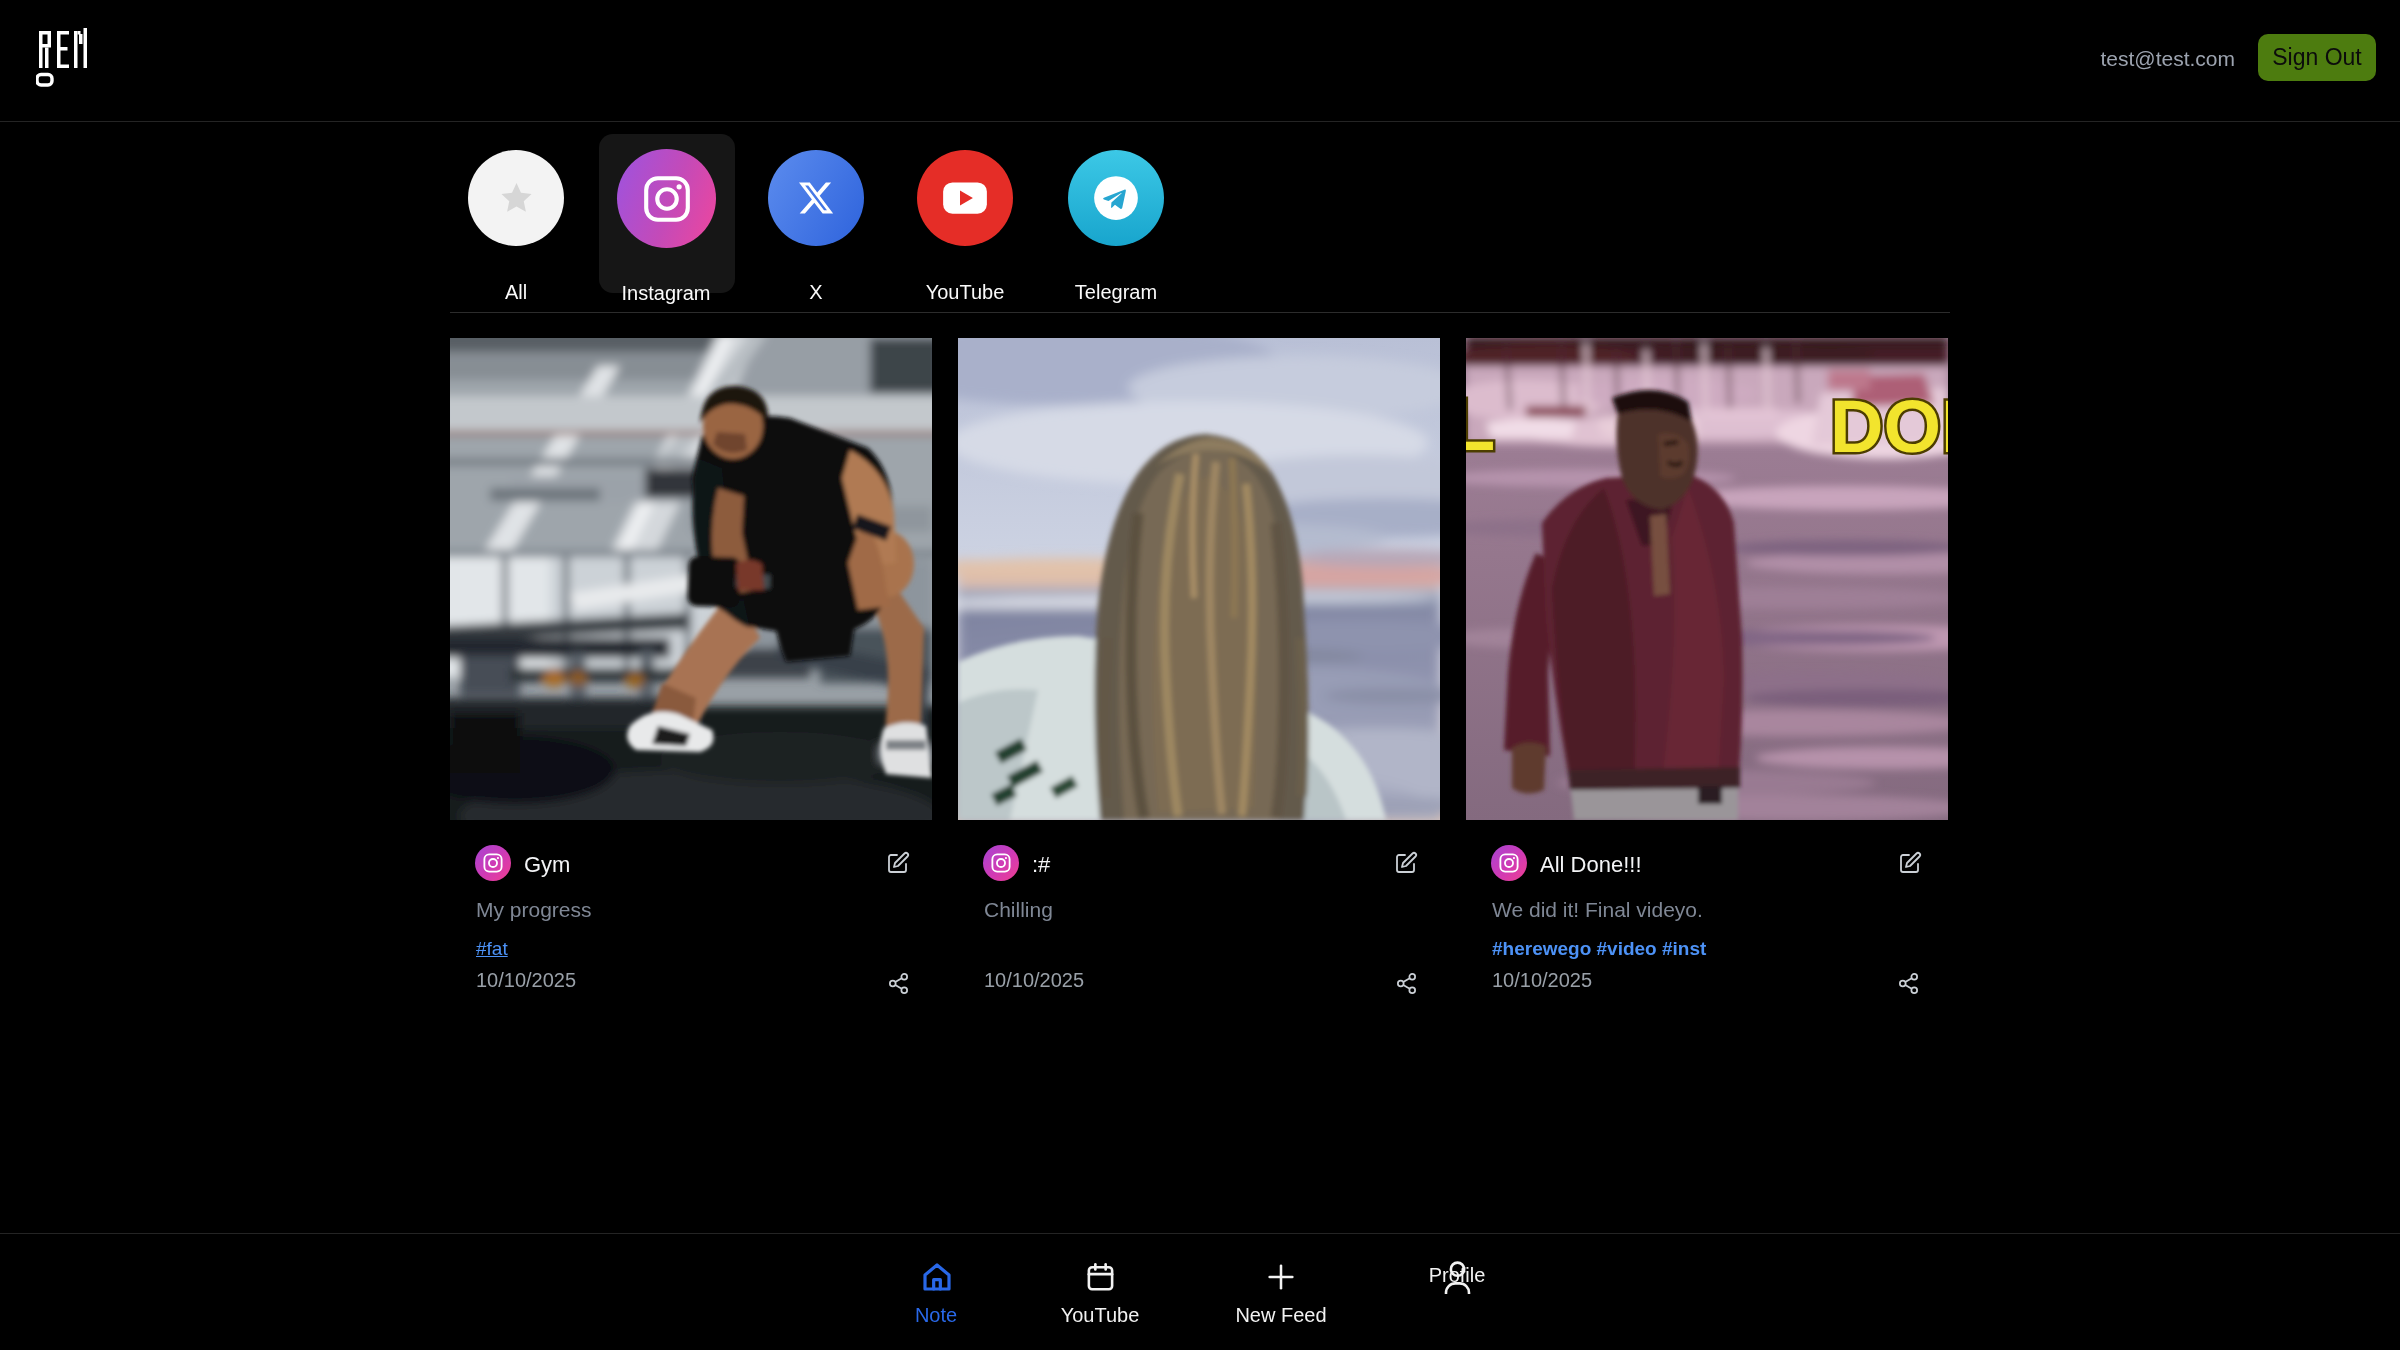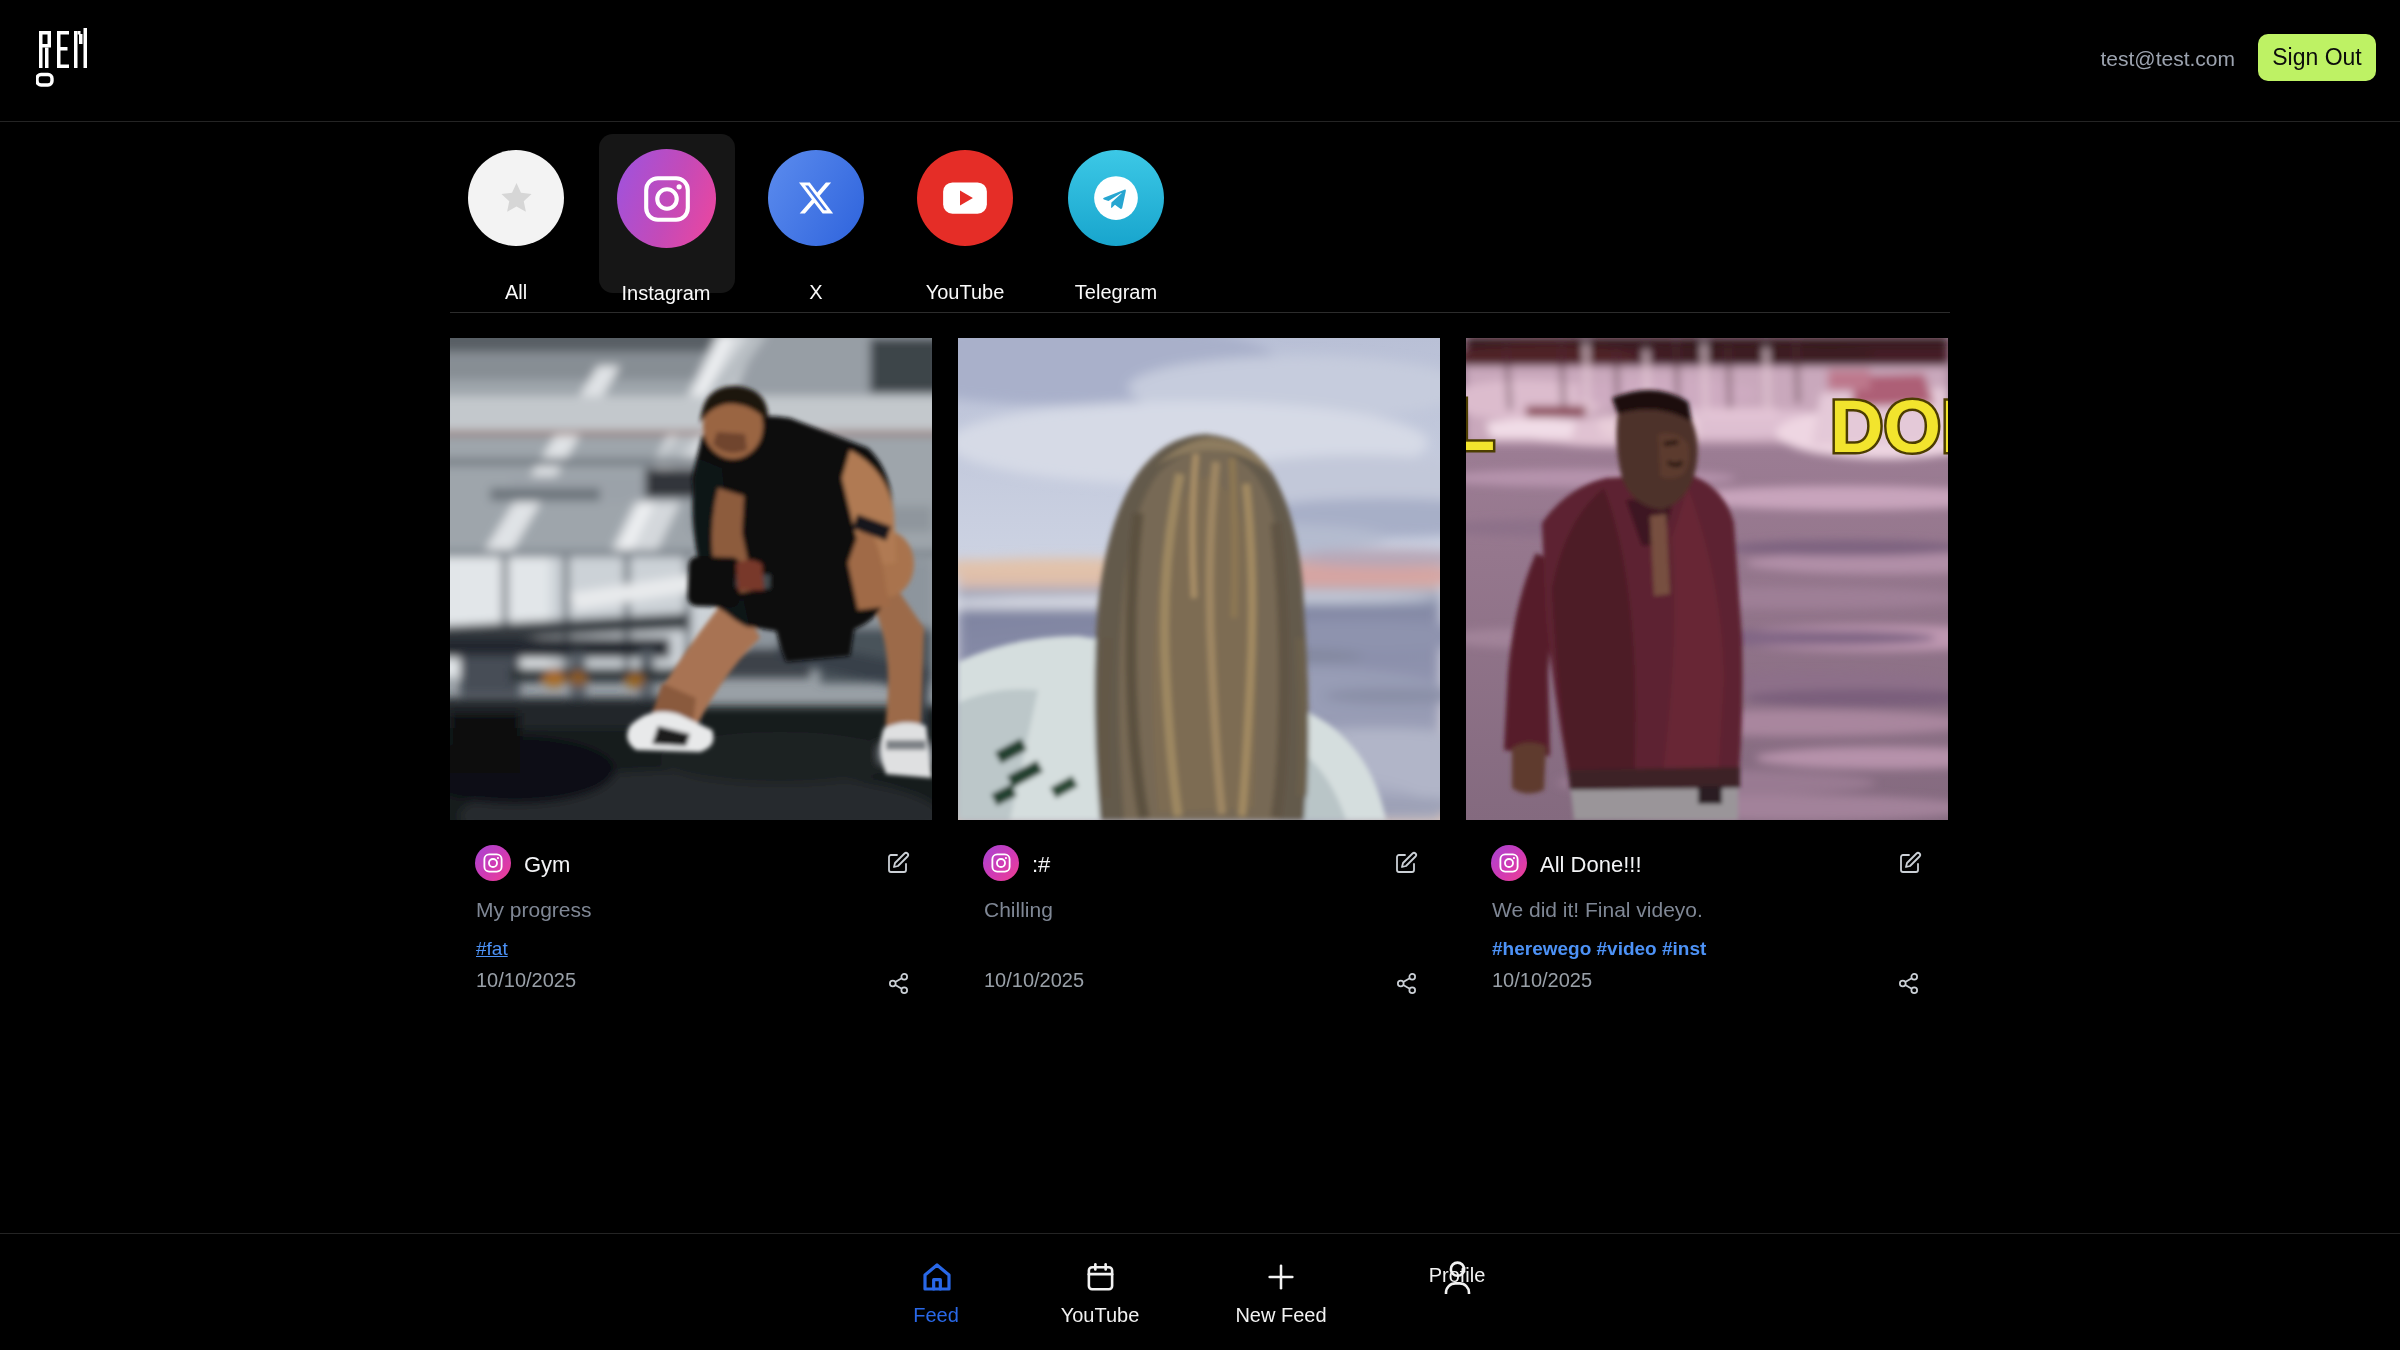--- a/index.html
+++ b/index.html
@@ -42,21 +42,21 @@
 
       <rect x="38" y="3" width="3.5" height="37"></rect>
       <rect x="47.5" y="0" width="3.5" height="40"></rect>
       <rect x="41.5" y="3" width="3" height="3.5"></rect>
       <rect x="43" y="6" width="3.5" height="10"></rect>
 
       <rect x="1" y="46.5" width="15" height="10.5" rx="4" fill="none" stroke="#fff" stroke-width="3.4"></rect>
     </g>
   </svg>
   <div class="abs" style="left:1935px; top:47px; width:300px; text-align:right; color:#9ca3af; font-size:21px;">test@test.com</div>
-  <div class="abs" style="left:2258px; top:34px; width:118px; height:47px; background:#bef264;
+  <div class="abs" style="left:2258px; top:34px; width:118px; height:47px; background:#4d7c0f;
        border-radius:10px; color:#0c0c0c; font-size:23px; font-weight:500;
        display:flex; align-items:center; justify-content:center;">Sign Out</div>
 
   <div class="abs" style="left:599px; top:134px; width:136px; height:159px; background:#161616; border-radius:14px;"></div>
 
   <div class="circle" style="left:468px; top:150px; background:#f3f3f3;">
     <svg width="37" height="37" viewBox="0 0 24 24" fill="#d6d6d6">
       <path d="M12 2l2.9 6.3 6.9.8-5.1 4.7 1.4 6.8L12 17.2 5.9 20.6l1.4-6.8L2.2 9.1l6.9-.8z"></path>
     </svg>
   </div>
@@ -431,21 +431,21 @@
     <line x1="8.6" y1="10.5" x2="15.4" y2="6.5"></line>
       <line x1="8.6" y1="13.5" x2="15.4" y2="17.5"></line>
   </svg>
 
   <div class="hdiv" style="left:0; top:1233px; width:2400px; background:#242424;"></div>
 
   <svg class="abs" style="left:921px; top:1260px;" width="32" height="34" viewBox="0 0 24 24" fill="none" stroke="#2968e8" stroke-width="2.4" stroke-linecap="round" stroke-linejoin="round">
     <path d="M3 10.5L12 3l9 7.5V21H3z"></path>
     <path d="M9.5 21v-7h5v7"></path>
   </svg>
-  <div class="navlabel" style="left:856px; top:1304px; color:#2968e8;">Feed</div>
+  <div class="navlabel" style="left:856px; top:1304px; color:#2968e8;">Note</div>
 
   <svg class="abs" style="left:1085px; top:1260px;" width="31" height="34" viewBox="0 0 24 24" fill="none" stroke="#f2f2f2" stroke-width="2" stroke-linecap="round" stroke-linejoin="round">
     <rect x="3" y="4.5" width="18" height="17" rx="2.5"></rect>
     <line x1="3" y1="9.8" x2="21" y2="9.8"></line>
     <line x1="8" y1="2.2" x2="8" y2="6.2"></line>
     <line x1="16" y1="2.2" x2="16" y2="6.2"></line>
   </svg>
   <div class="navlabel" style="left:1020px; top:1304px;">YouTube</div>
 
   <svg class="abs" style="left:1263px; top:1260px;" width="36" height="34" viewBox="0 0 24 24" fill="none" stroke="#f2f2f2" stroke-width="1.8" stroke-linecap="round">

